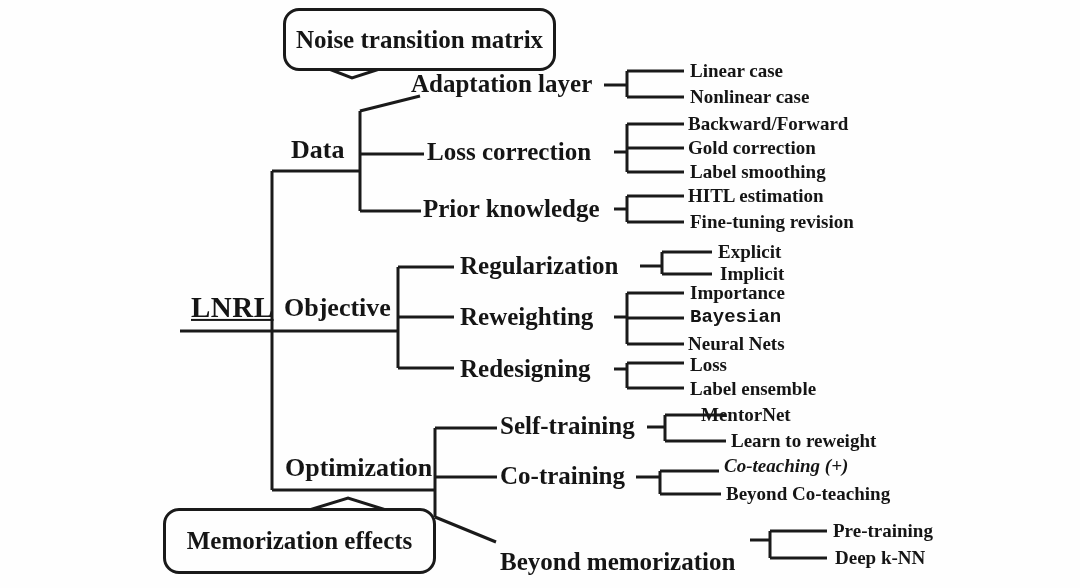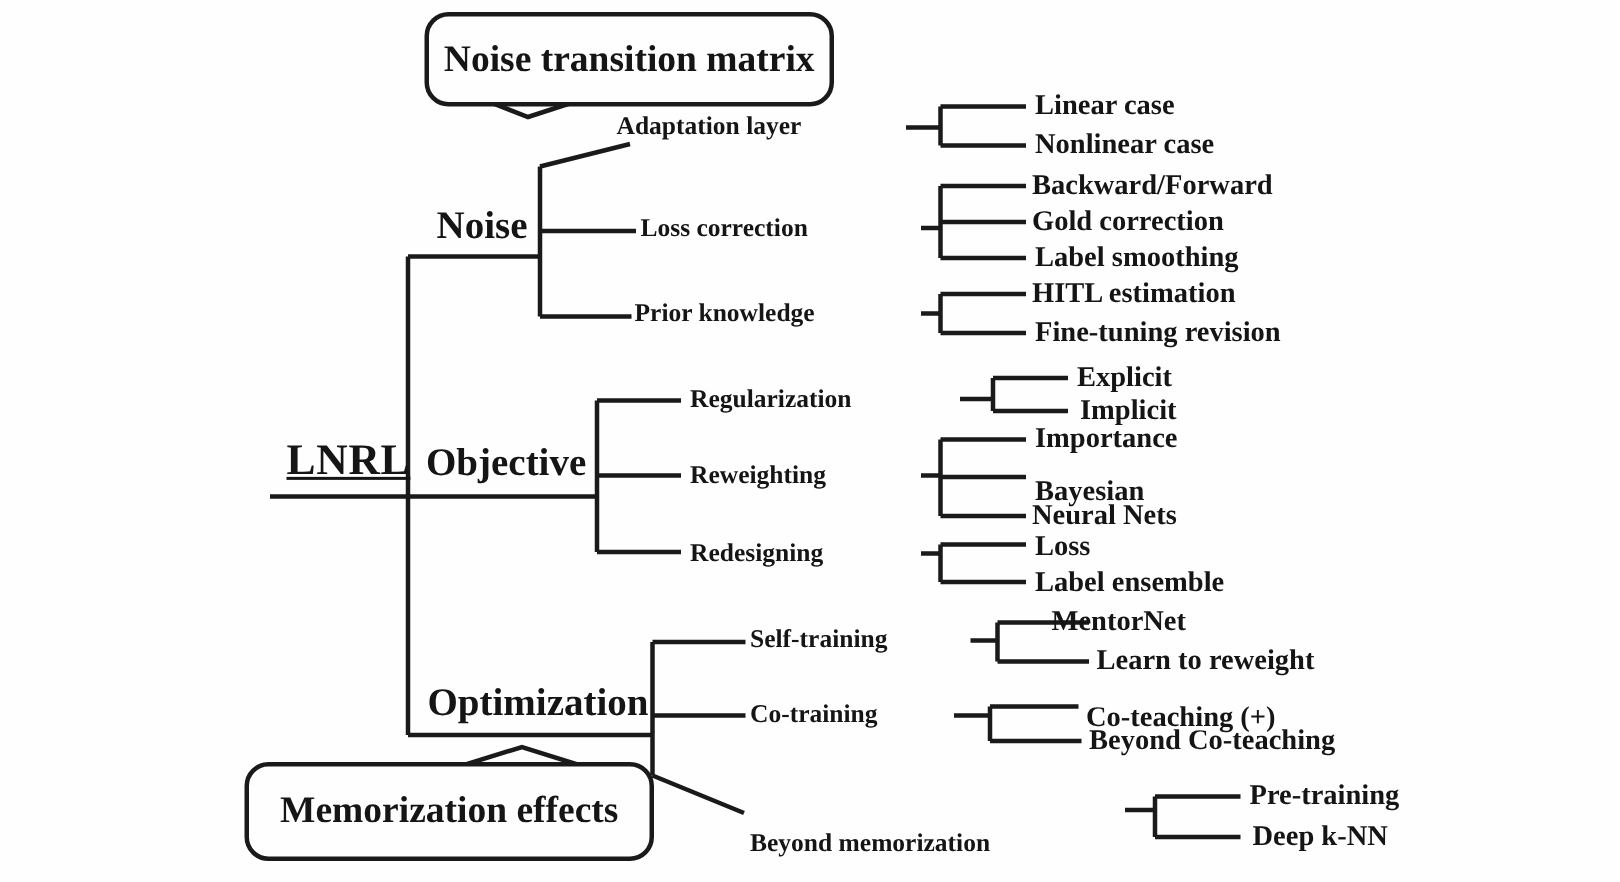--- a/index.html
+++ b/index.html
@@ -5,21 +5,21 @@
   html,body{margin:0;padding:0;background:#ffffff;}
   .stage{
     position:relative;width:1080px;height:588px;background:#fefefe;overflow:hidden;
     font-family:"Liberation Serif", serif;font-weight:bold;color:#151515;
   }
   svg.wires{position:absolute;left:0;top:0;width:1080px;height:588px;}
   svg.wires path{stroke:#1a1a1a;stroke-width:3;fill:none;}
   .lbl{position:absolute;white-space:nowrap;transform:translateY(-52%);line-height:1;}
   .root{font-size:29px;letter-spacing:.5px;text-decoration:underline;}
   .branch{font-size:26px;}
-  .mid{font-size:17px;}
+  .mid{font-size:25px;}
   .leaf{font-size:19px;}
   .callout{
     position:absolute;border:3.5px solid #1a1a1a;border-radius:16px;background:#fefefe;
     display:flex;align-items:center;justify-content:center;font-size:25px;z-index:2;
   }
 </style>
 </head>
 <body>
 
 <div class="stage">
@@ -53,21 +53,21 @@
 
   <div class="callout" style="left:283px;top:8px;width:267px;height:57px;">
     <span>Noise transition matrix</span>
   </div>
   <div class="callout" style="left:163px;top:508px;width:267px;height:60px;">
     <span>Memorization effects</span>
   </div>
 
   <div class="lbl root" style="left:191px;top:308px;">LNRL</div>
 
-  <div class="lbl branch" style="left:291px;top:151px;">Noise</div>
+  <div class="lbl branch" style="left:291px;top:151px;">Data</div>
   <div class="lbl branch" style="left:285px;top:469px;">Optimization</div>
   <div class="lbl branch" style="left:284px;top:309px;">Objective</div>
 
   <div class="lbl mid" style="left:411px;top:84px;">Adaptation layer</div>
   <div class="lbl mid" style="left:427px;top:152px;">Loss correction</div>
   <div class="lbl mid" style="left:460px;top:266px;">Regularization</div>
   <div class="lbl mid" style="left:423px;top:209px;">Prior knowledge</div>
   <div class="lbl mid" style="left:460px;top:317px;">Reweighting</div>
   <div class="lbl mid" style="left:460px;top:369px;">Redesigning</div>
   <div class="lbl mid" style="left:500px;top:426px;">Self-training</div>
@@ -78,25 +78,25 @@
   <div class="lbl leaf" style="left:690px;top:97px;">Nonlinear case</div>
   <div class="lbl leaf" style="left:688px;top:124px;">Backward/Forward</div>
   <div class="lbl leaf" style="left:688px;top:148px;">Gold correction</div>
   <div class="lbl leaf" style="left:690px;top:172px;">Label smoothing</div>
   <div class="lbl leaf" style="left:688px;top:196px;">HITL estimation</div>
   <div class="lbl leaf" style="left:690px;top:222px;">Fine-tuning revision</div>
 
   <div class="lbl leaf" style="left:718px;top:252px;">Explicit</div>
   <div class="lbl leaf" style="left:720px;top:274px;">Implicit</div>
   <div class="lbl leaf" style="left:690px;top:293px;">Importance</div>
-  <div class="lbl leaf" style="left:690px;top:328px;">Bayesian</div>
+  <div class="lbl leaf" style="left:690px;top:318px;font-family:Liberation Mono, monospace;">Bayesian</div>
   <div class="lbl leaf" style="left:688px;top:344px;">Neural Nets</div>
   <div class="lbl leaf" style="left:690px;top:365px;">Loss</div>
   <div class="lbl leaf" style="left:690px;top:389px;">Label ensemble</div>
 
   <div class="lbl leaf" style="left:701px;top:415px;">MentorNet</div>
   <div class="lbl leaf" style="left:731px;top:441px;">Learn to reweight</div>
-  <div class="lbl leaf" style="left:724px;top:479px;">Co-teaching (+)</div>
+  <div class="lbl leaf" style="left:724px;top:466px;font-style:italic;">Co-teaching (+)</div>
   <div class="lbl leaf" style="left:726px;top:494px;">Beyond Co-teaching</div>
   <div class="lbl leaf" style="left:833px;top:531px;">Pre-training</div>
   <div class="lbl leaf" style="left:835px;top:558px;">Deep k-NN</div>
 
 </div>
 
 </body></html>

